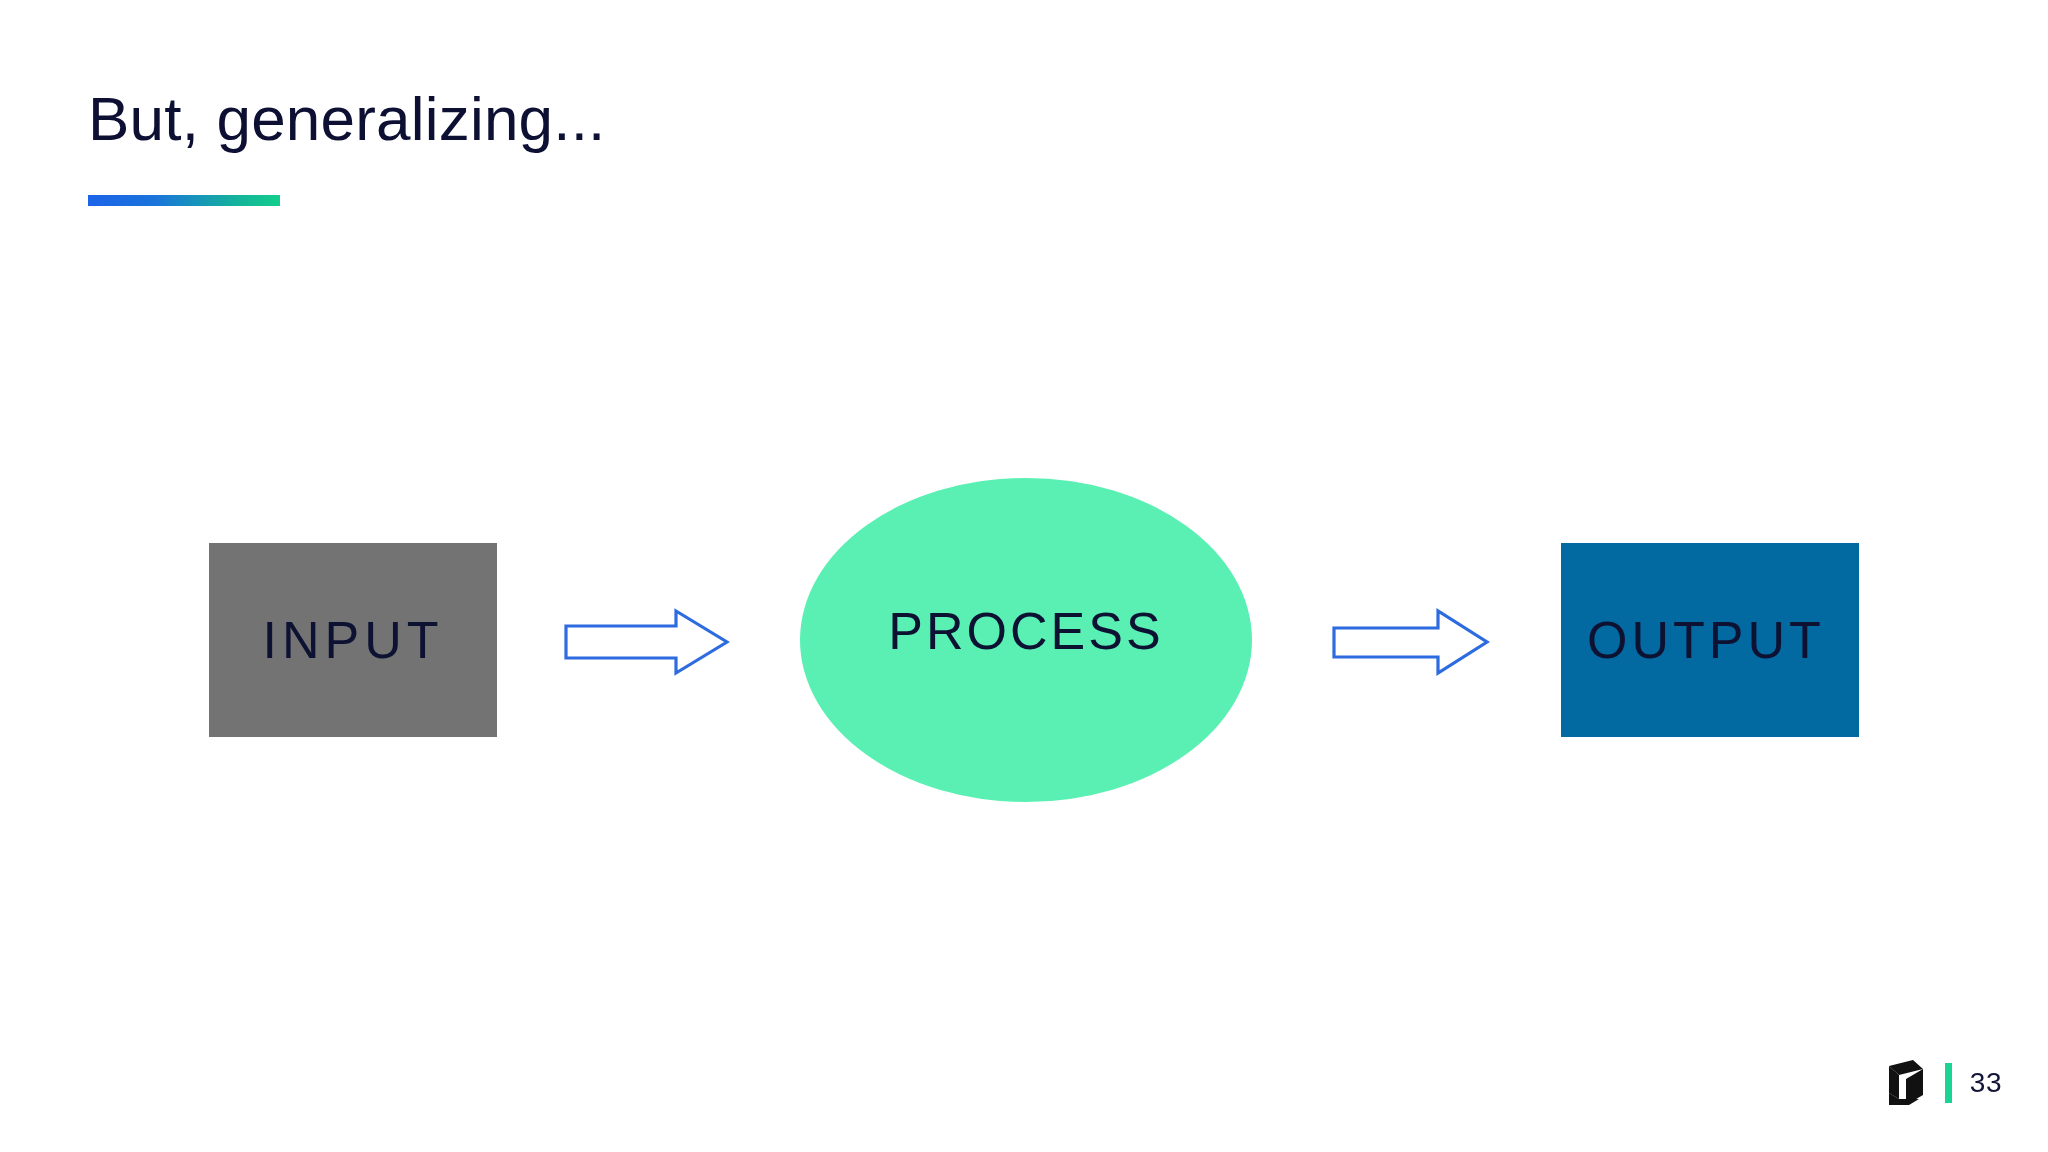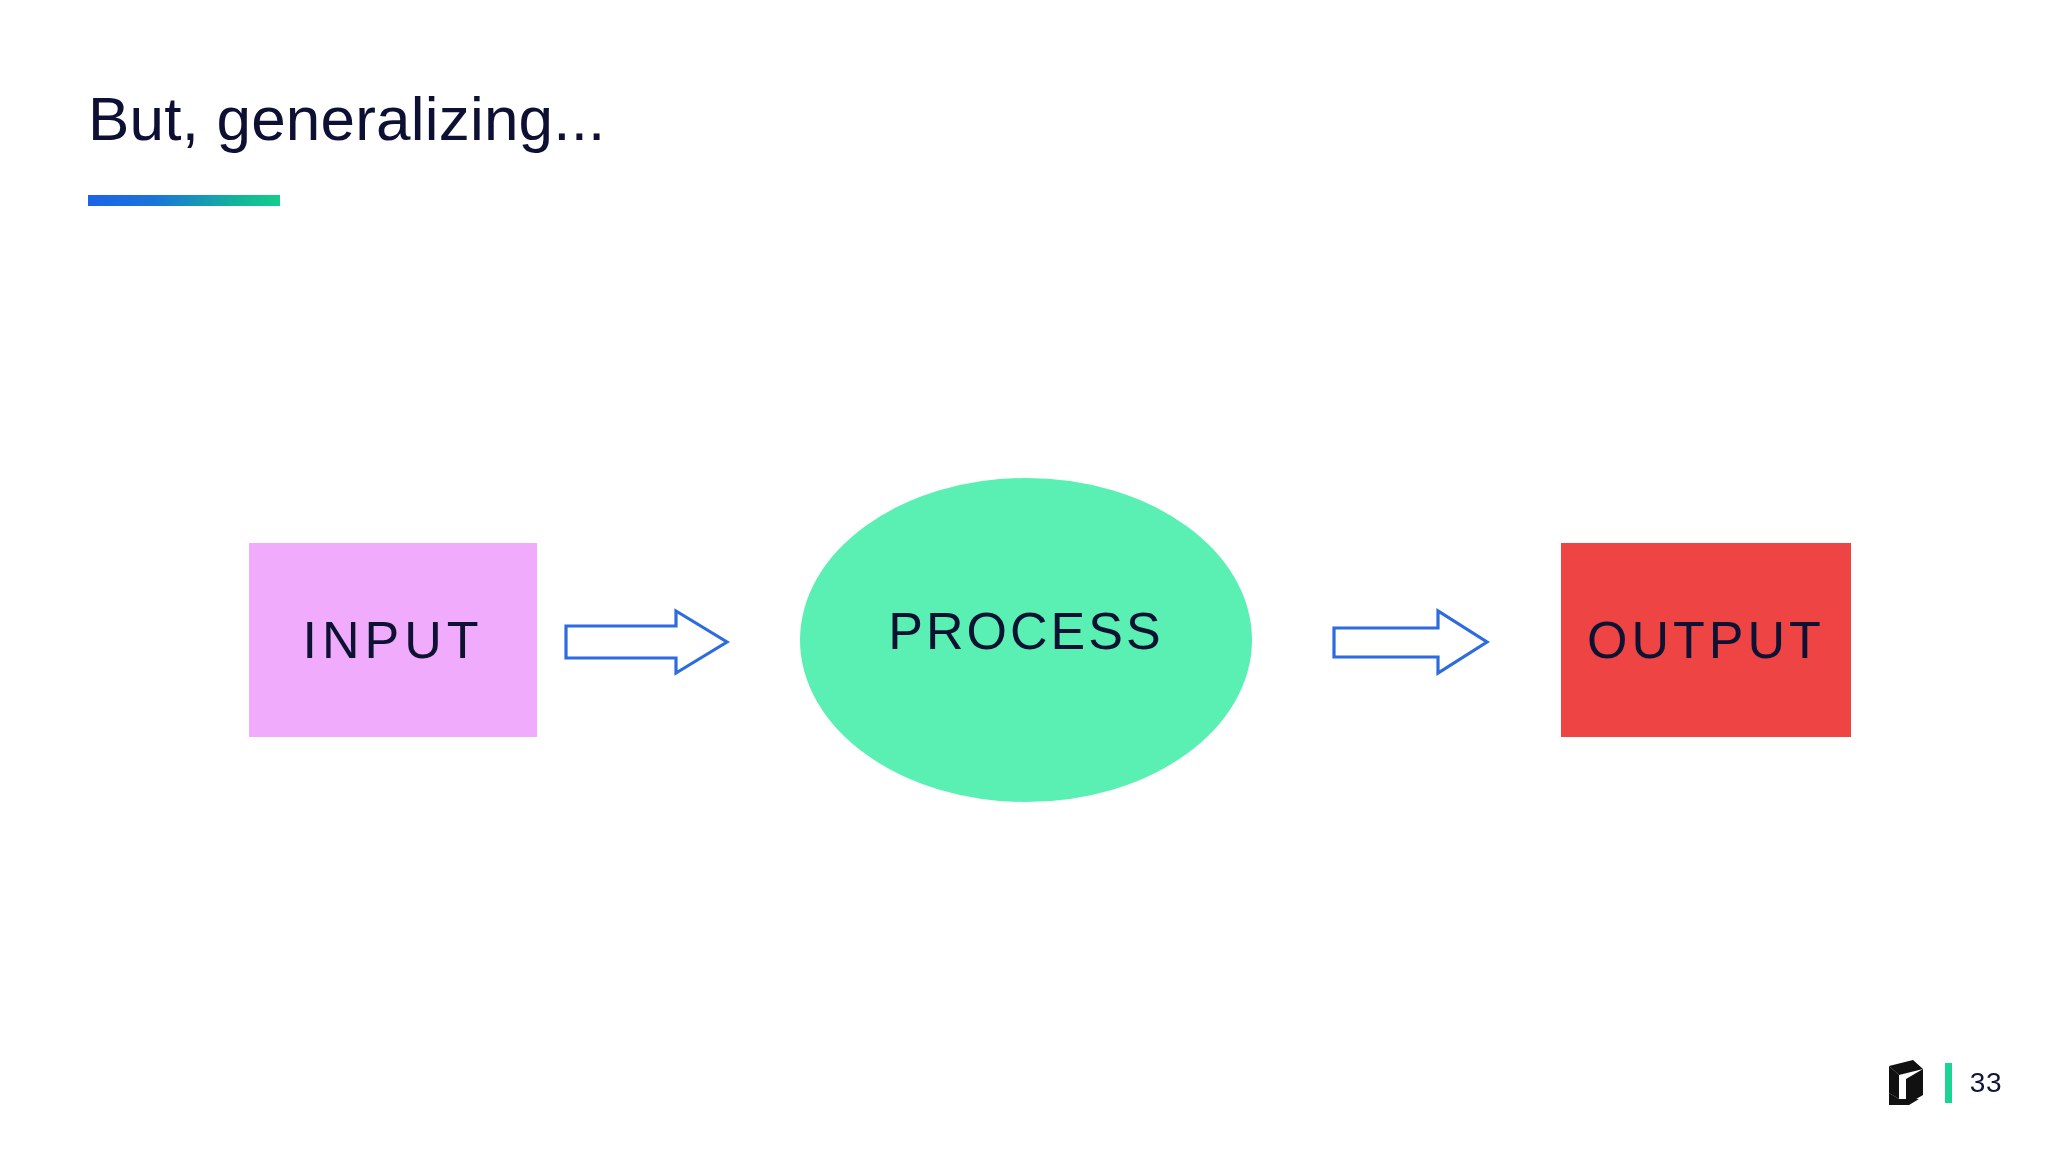--- a/index.html
+++ b/index.html
@@ -58,22 +58,21 @@
     text-align: center;
   }
 
   
   .box-input {
     position: absolute;
     left: 209px;
     top: 543px;
     width: 288px;
     height: 194px;
-    background: #f0abfc;
-    margin-left: 40px;
+    background: #737373;
   }
   .box-input .node-label {
     left: 0;
     top: 0;
     width: 288px;
     height: 194px;
     display: flex;
     align-items: center;
     justify-content: center;
     letter-spacing: 5px;
@@ -102,21 +101,22 @@
     letter-spacing: 3px;
   }
 
   
   .box-output {
     position: absolute;
     left: 1561px;
     top: 543px;
     width: 290px;
     height: 194px;
-    background: #ef4444;
+    background: #0369a1;
+    padding-left: 8px;
   }
   .box-output .node-label {
     left: 0;
     top: 0;
     width: 290px;
     height: 194px;
     display: flex;
     align-items: center;
     justify-content: center;
     letter-spacing: 4px;

